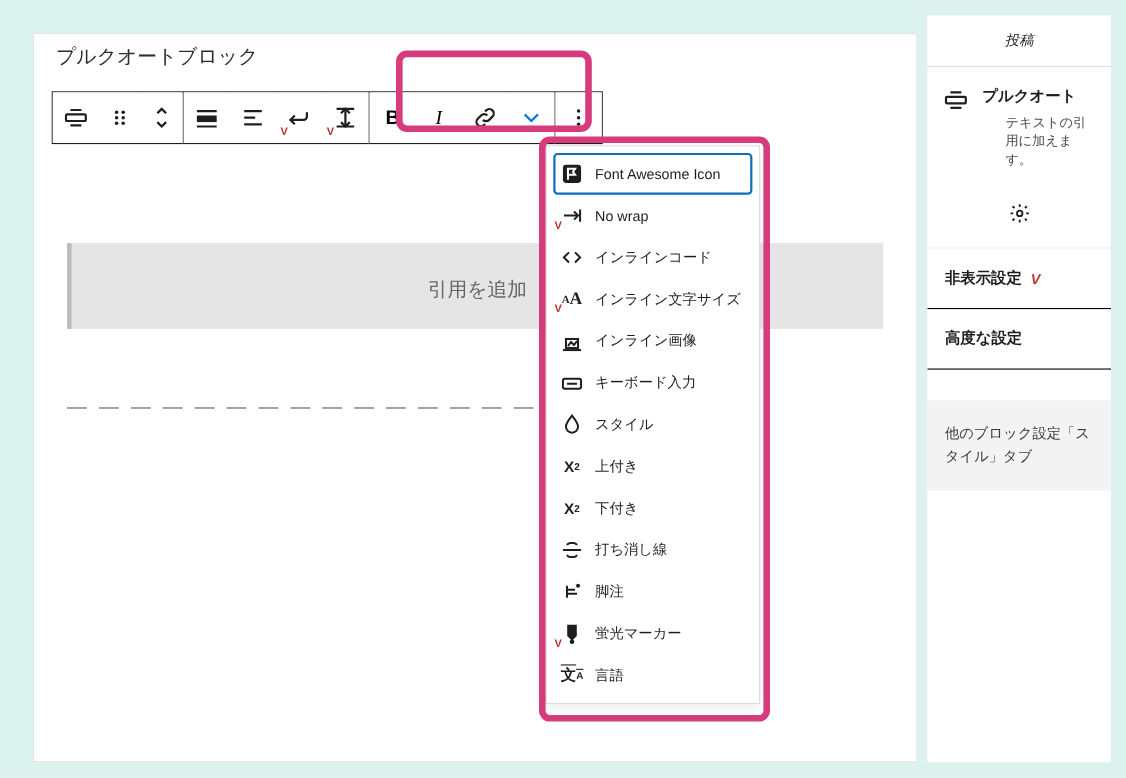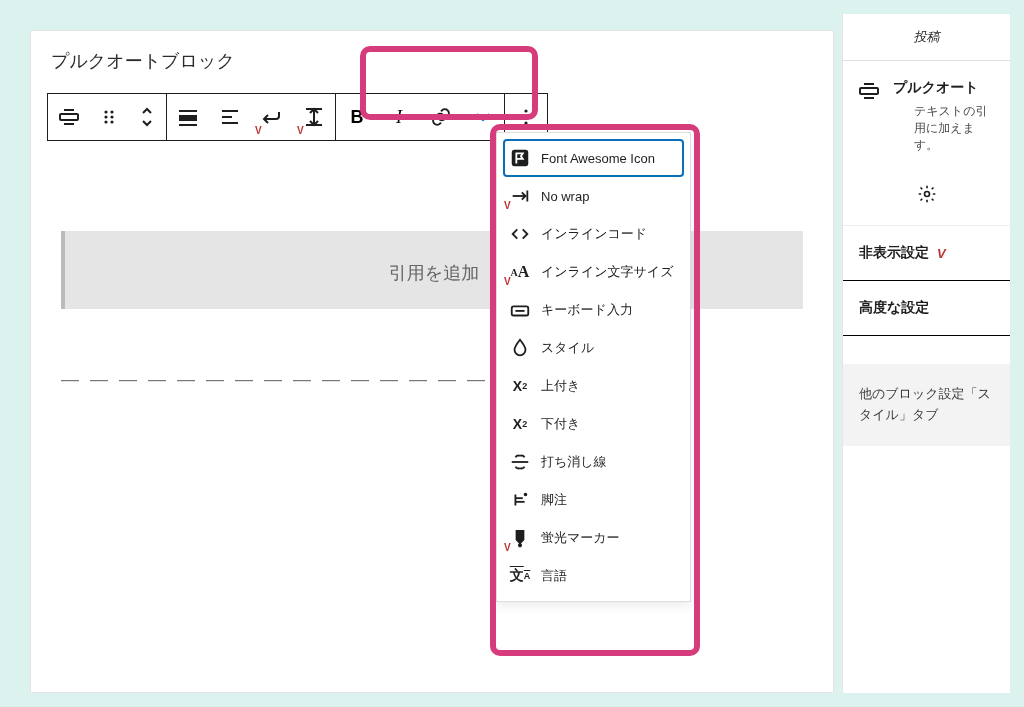--- a/index.html
+++ b/index.html
@@ -24,21 +24,21 @@
     top: 30px;
     right: 190px;
     bottom: 14px;
     background: #fff;
     border: 1px solid #e3e3e3;
   }
   .block-title {
     font-size: 18px;
     font-weight: 400;
     color: #2c2c2c;
-    padding: 18px 20px 10px 20px;
+    padding: 8px 20px 10px 20px;
   }
 
   
   .toolbar {
     margin: 10px 16px;
     display: flex;
     align-items: center;
     gap: 0;
   }
   .tb-group {
@@ -337,20 +337,30 @@
             <span style="font-size:10px">A</span>
             <span style="font-size:16px">A</span>
           </div>
           <span class="red-v" style="left: -5px; bottom: -4px;">V</span>
         </span>
         <span>インライン文字サイズ</span>
       </div>
       <div class="dd-item">
         <span style="position: relative; width: 22px; height: 22px; display: inline-flex;">
           <svg viewBox="0 0 24 24" fill="none" stroke="#1e1e1e" stroke-width="2">
+            <rect x="6" y="10" width="12" height="9"></rect>
+            <line x1="3" y1="21" x2="21" y2="21"></line>
+            <polyline points="8,17 11,13 14,16 17,12"></polyline>
+          </svg>
+        </span>
+        <span>インライン画像</span>
+      </div>
+      <div class="dd-item">
+        <span style="position: relative; width: 22px; height: 22px; display: inline-flex;">
+          <svg viewBox="0 0 24 24" fill="none" stroke="#1e1e1e" stroke-width="2">
             <rect x="3" y="8" width="18" height="10" rx="2"></rect>
             <line x1="7" y1="13" x2="17" y2="13"></line>
           </svg>
         </span>
         <span>キーボード入力</span>
       </div>
       <div class="dd-item">
         <span style="position: relative; width: 22px; height: 22px; display: inline-flex;">
           <svg viewBox="0 0 24 24" fill="none" stroke="#1e1e1e" stroke-width="2">
             <path d="M12 3c4 5 6 8 6 11a6 6 0 0 1-12 0c0-3 2-6 6-11z"></path>

